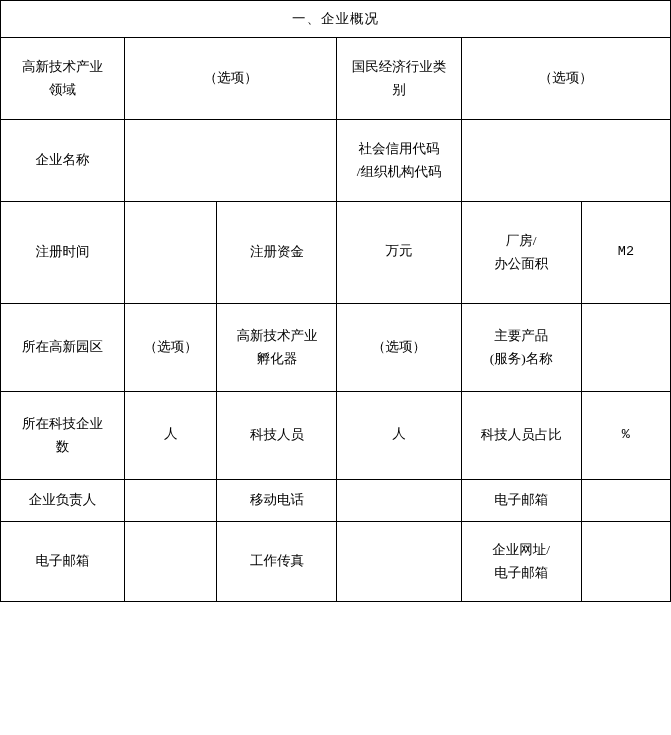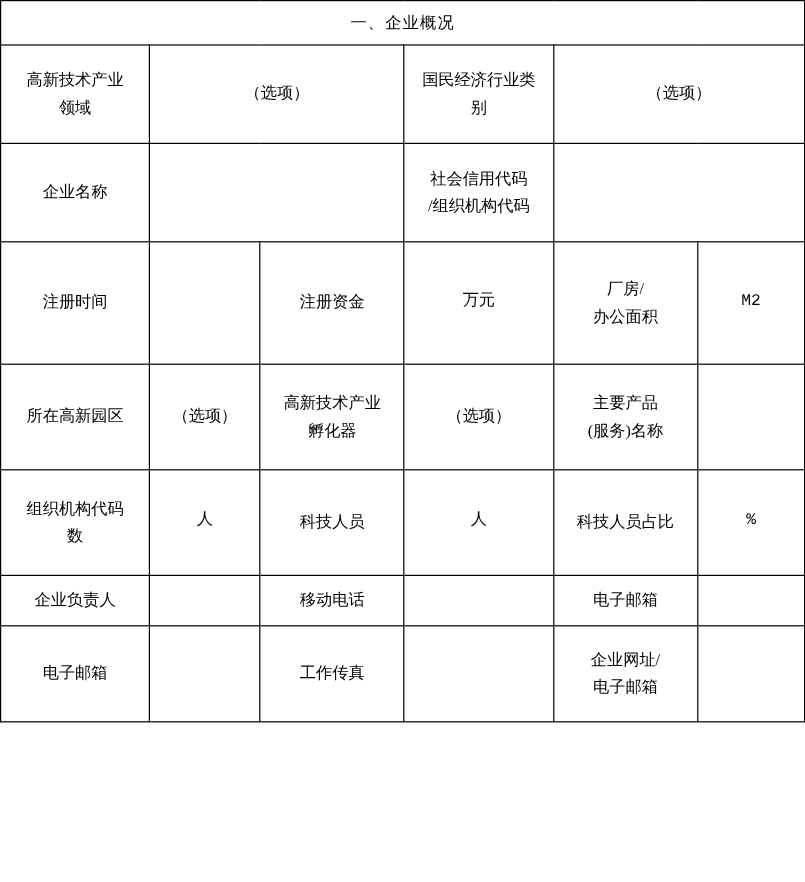--- a/index.html
+++ b/index.html
@@ -117,21 +117,21 @@
         <td>（选项）</td>
         <td class="label">
           <span class="two-line">主要产品</span>
           <span class="two-line">(服务)名称</span>
         </td>
         <td class="blank"></td>
       </tr>
 
       <tr style="height:88px">
         <td class="label">
-          <span class="two-line">组织机构代码</span>
+          <span class="two-line">所在科技企业</span>
           <span class="two-line">数</span>
         </td>
         <td class="unit">人</td>
         <td class="label">科技人员</td>
         <td class="unit">人</td>
         <td class="label">科技人员占比</td>
         <td class="unit">%</td>
       </tr>
 
       <tr style="height:42px">

